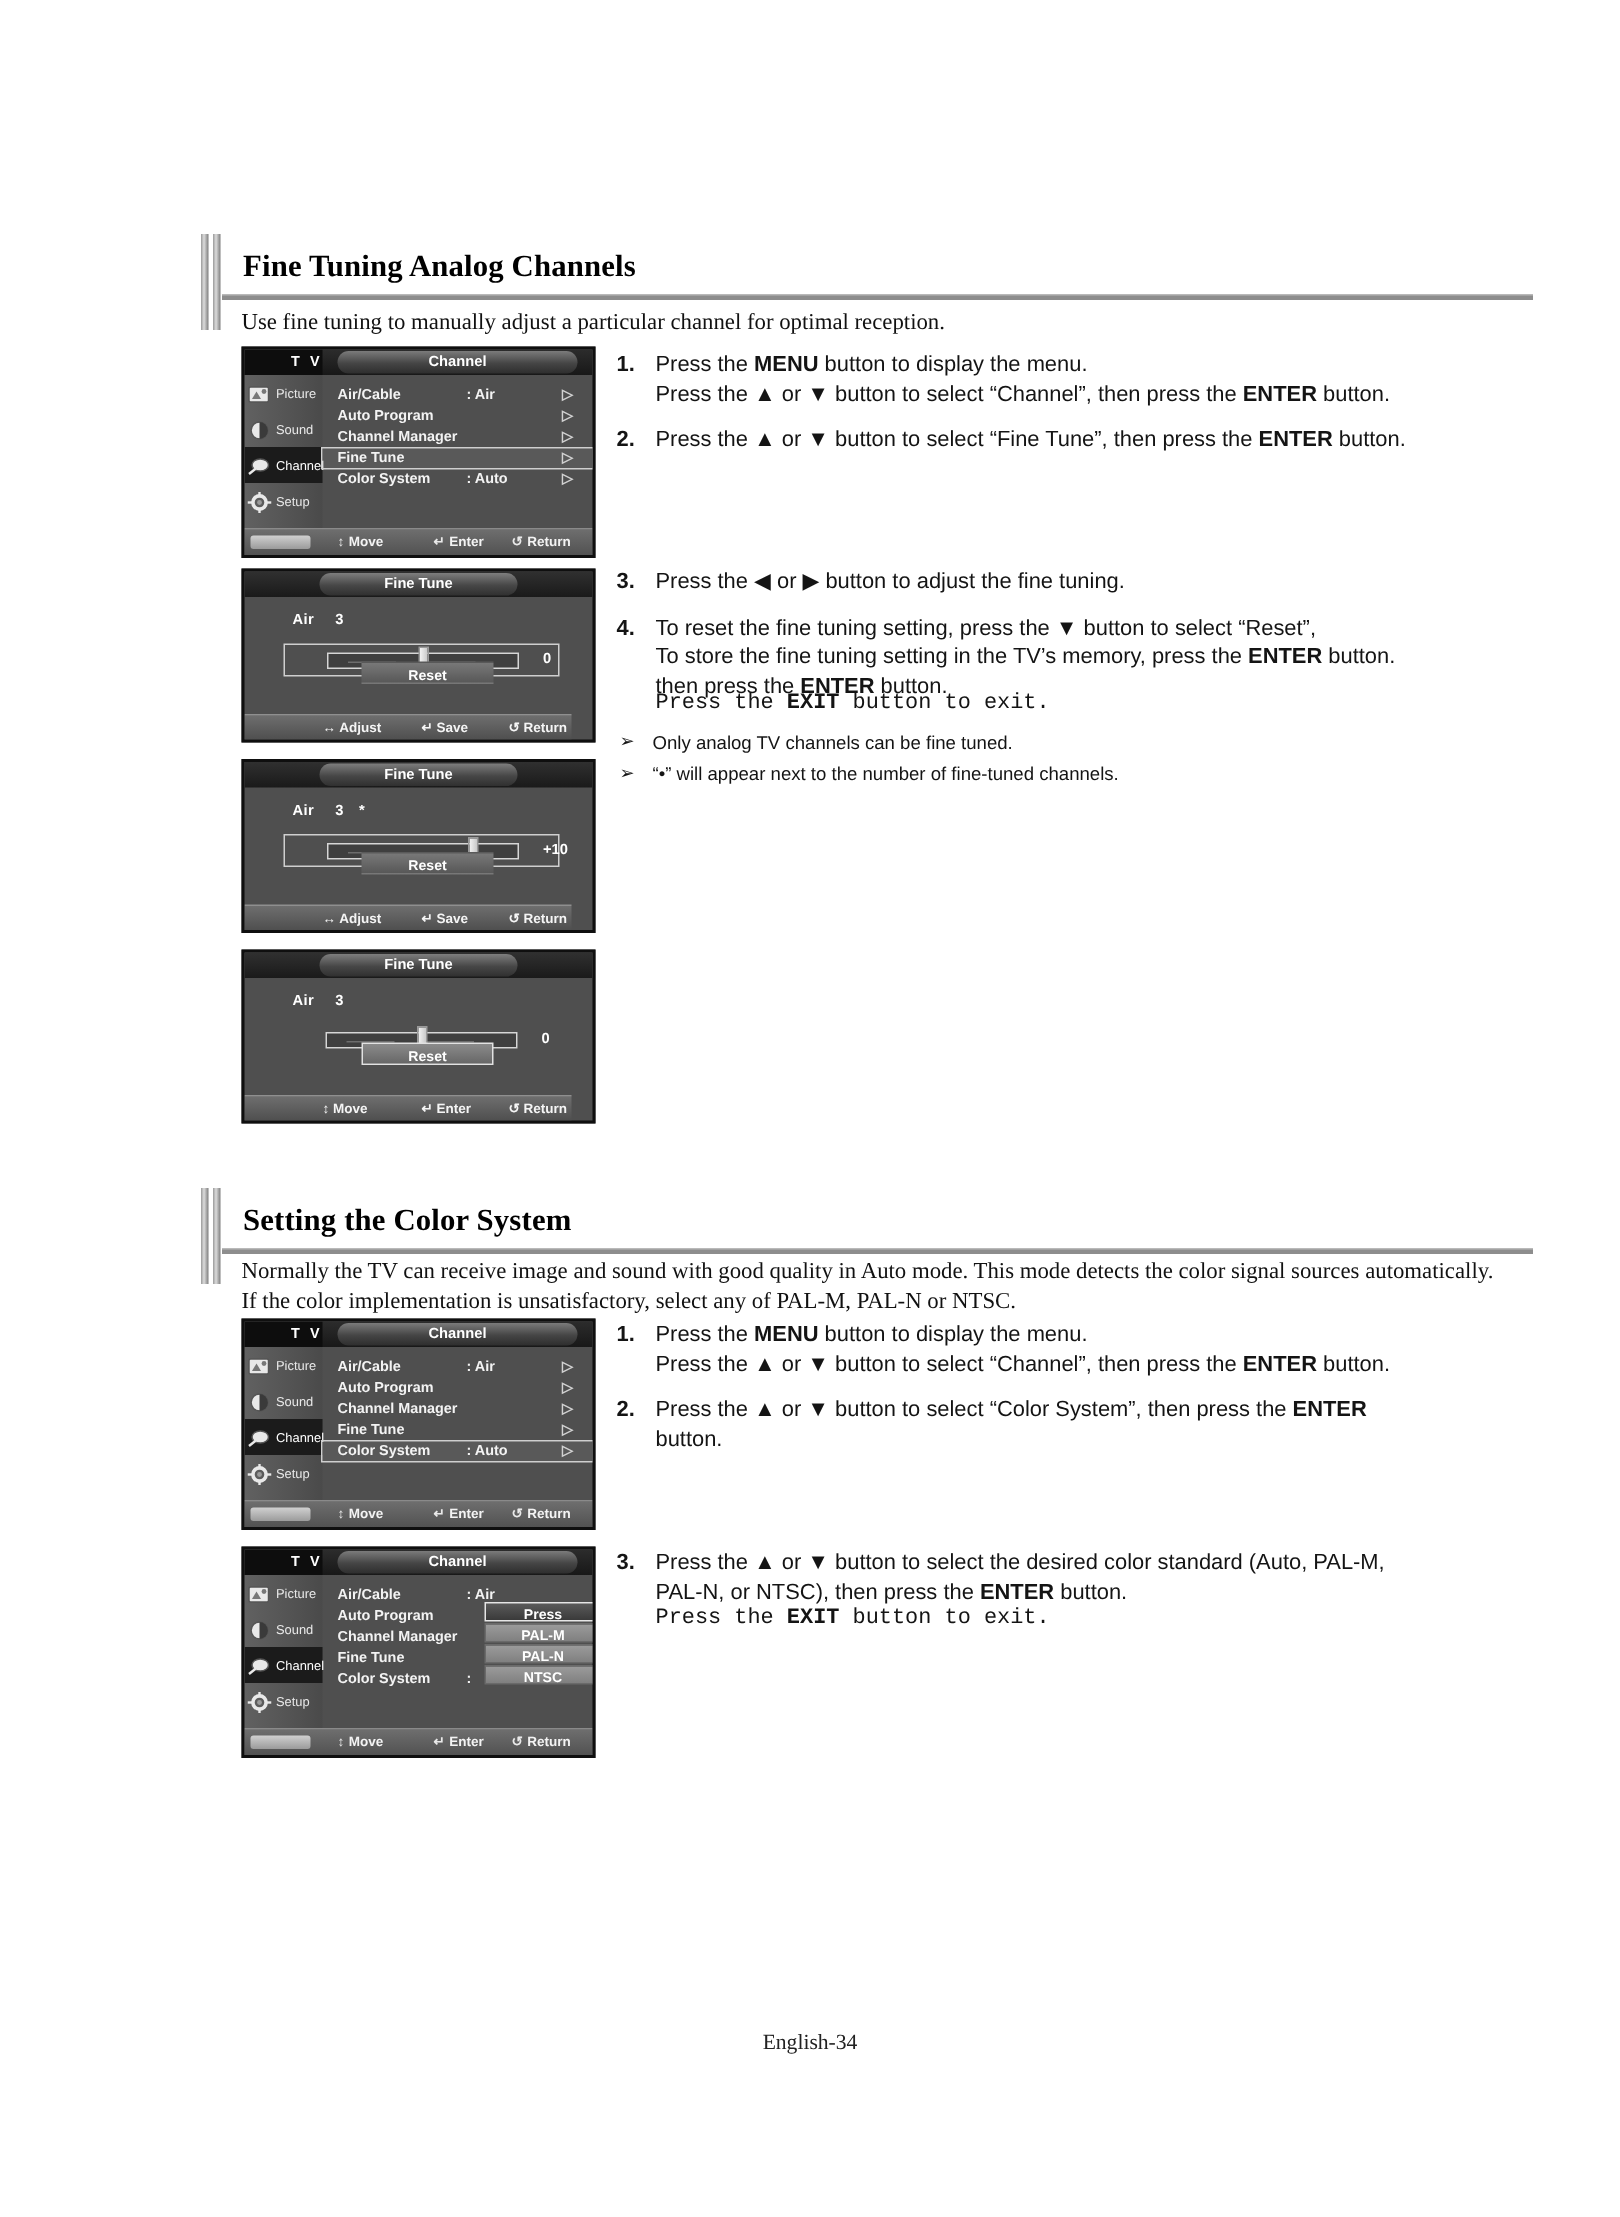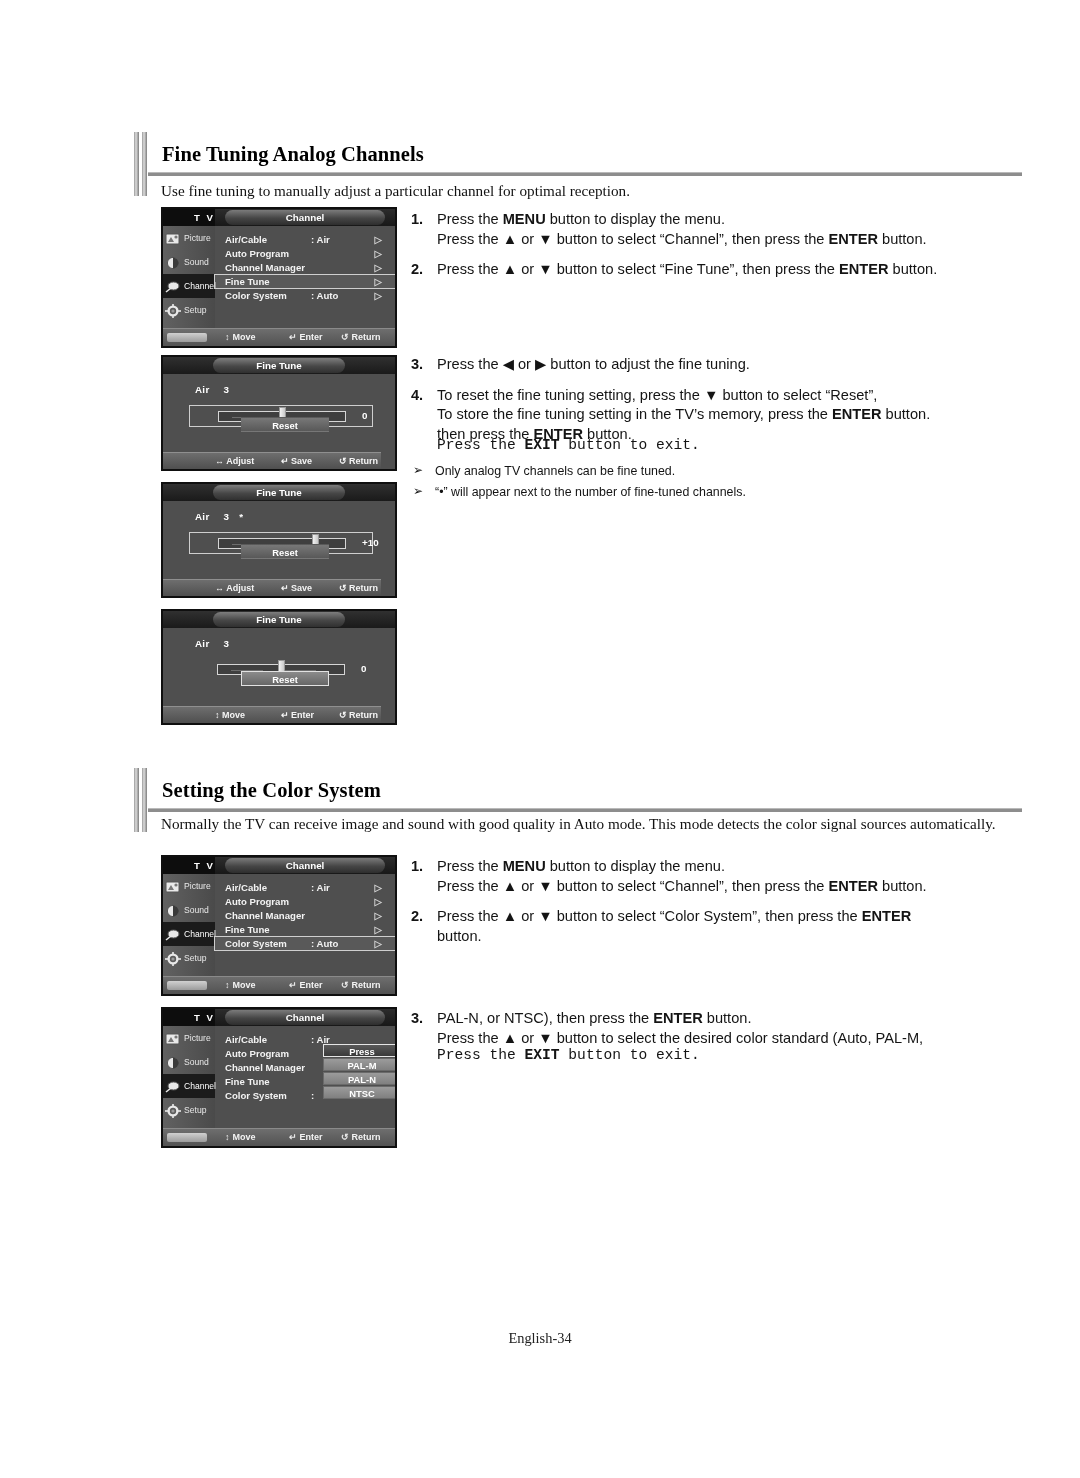--- a/index.html
+++ b/index.html
@@ -2,21 +2,21 @@
 <html><head>
 <meta charset="utf-8">
 <style>
   html,body{margin:0;padding:0;}
   body{
     width:1080px;height:1478px;background:#ffffff;
     font-family:"Liberation Sans", sans-serif;
     -webkit-font-smoothing:antialiased;
     position:relative;overflow:hidden;
   }
-  .page{position:absolute;inset:0;}
+  .page{position:absolute;inset:0;margin-top:24px;}
 
   
   .sec-mark{position:absolute;width:16px;}
   .sec-mark .bar{
     position:absolute;top:0;width:5px;height:100%;
     background:linear-gradient(to right,#9a9a9a,#dcdcdc 40%,#7d7d7d);
   }
   .sec-mark .bar.b1{left:0;}
   .sec-mark .bar.b2{left:8px;}
 
@@ -338,20 +338,21 @@
     </div>
 
   <div class="sec-mark" style="left:134px;top:768px;height:64px;">
     <div class="bar b1"></div>
       <div class="bar b2"></div>
   </div>
   <div class="sec-title" style="left:162px;top:779px;">Setting the Color System</div>
   <div class="sec-rule" style="left:148px;top:808px;width:874px;"></div>
 
   <div class="body-text" style="left:161px;top:814px;width:860px;white-space:nowrap;">Normally the TV can receive image and sound with good quality in Auto mode. This mode detects the color signal sources automatically.</div>
+  <div class="body-text" style="left:161px;top:834px;width:860px;white-space:nowrap;">If the color implementation is unsatisfactory, select any of PAL-M, PAL-N or NTSC.</div>
 
   <div class="osd" style="left:161px;top:855px;width:236px;height:141px;">
     <div class="osd-top">
       <div class="tv">T V</div>
       <div class="cap">Channel</div>
     </div>
     <div class="osd-side">
         <div class="side-item"><span class="ic"><svg viewBox="0 0 16 14">
               <rect x="1" y="2" width="13" height="10" rx="1" fill="#e9e9e9" stroke="#555"></rect>
               <polygon points="3,10 6,5 9,10" fill="#777"></polygon>
@@ -458,22 +459,22 @@
       <div class="fknob"></div>
     <div class="fi" style="left: 62px;"><span class="g">↕</span><span>Move</span></div>
         <div class="fi" style="left: 126px;"><span class="g">↵</span><span>Enter</span></div>
         <div class="fi" style="left: 178px;"><span class="g">↺</span><span>Return</span></div>
       </div>
   </div>
 
   <div class="instr" style="left:411px;top:1009px;width:560px;">
       <div class="row">
         <span class="num">3.</span>
+        <div>Press the ▲ or ▼ button to select the desired color standard (Auto, PAL-M,</div>
         <div>PAL-N, or NTSC), then press the <b>ENTER</b> button.</div>
-        <div>Press the ▲ or ▼ button to select the desired color standard (Auto, PAL-M,</div>
       </div>
     </div>
   <div class="instr" style="left:411px;top:1046px;width:560px;">
     <div class="plain">Press the <b>EXIT</b> button to exit.</div>
   </div>
 
   <div class="pg-num" style="top:1330px;left:0;">English-34</div>
 </div>
 
 </body></html>

